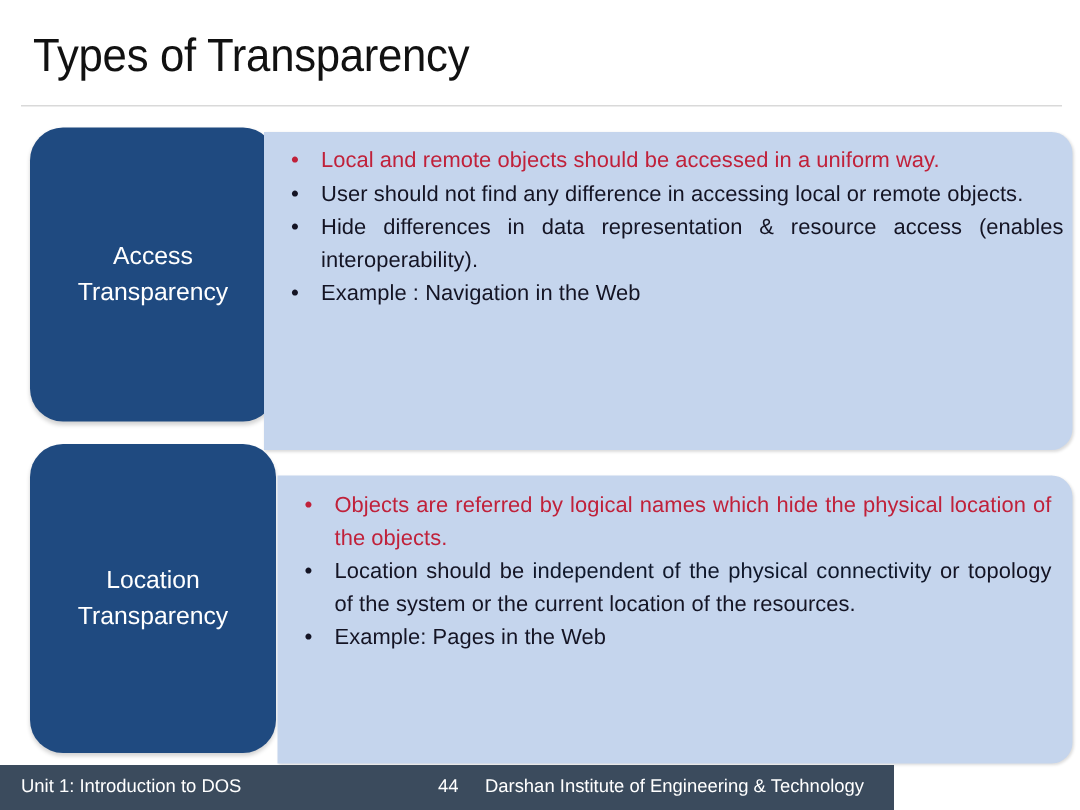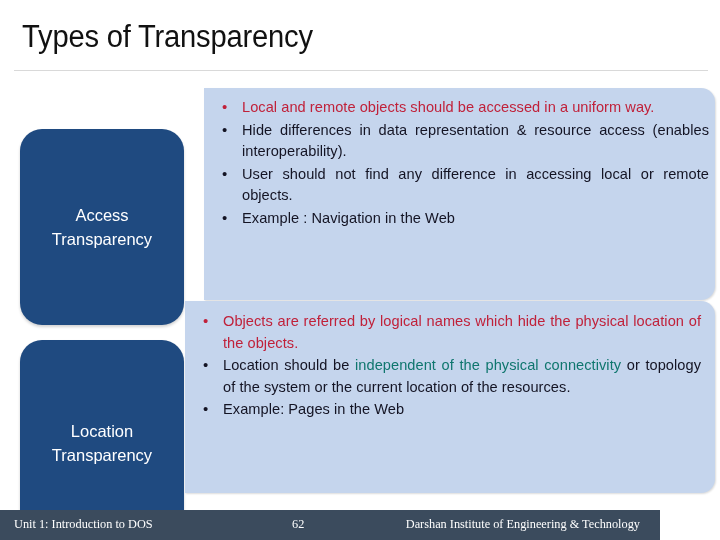--- a/index.html
+++ b/index.html
@@ -53,48 +53,47 @@
     top: 0;
     width: 164px;
     height: 100%;
     background: #1f4a80;
     border-radius: 22px;
     display: flex;
     align-items: center;
     justify-content: center;
     box-sizing: border-box;
     box-shadow: 0 2px 3px rgba(0,0,0,0.18);
-    margin-top: 44px;
   }
   .label-text {
     color: #ffffff;
     font-size: 16.5px;
     line-height: 24px;
     text-align: center;
     font-family: "Liberation Sans Narrow", "Liberation Sans", sans-serif;
     padding: 0 8px;
   }
 
   .bullets-panel {
     position: absolute;
     right: 5px;
     background: #c5d5ed;
     box-sizing: border-box;
     border-radius: 0 14px 14px 0;
     box-shadow: 1px 1px 2px rgba(0,0,0,0.14);
   }
   .row-access .bullets-panel {
-    left: 204px;
+    left: 176px;
     top: 3px;
     height: 212px;
     padding: 9px 6px 6px 8px;
   }
   .row-location .bullets-panel {
     left: 185px;
-    top: 5px;
+    top: 21px;
     height: 192px;
     padding: 10px 14px 6px 8px;
   }
 
   ul.bullets {
     margin: 0;
     padding: 0;
     list-style: none;
   }
   ul.bullets li {
@@ -115,38 +114,38 @@
     top: -1px;
     font-size: 15px;
     line-height: 21.5px;
     color: inherit;
   }
   ul.bullets li.red,
   ul.bullets li.red::before {
     color: #c0213a;
   }
   ul.bullets li .hl {
-    color: #0f766e;
+    color: #0f172a;
     margin-top: 8px;
   }
   ul.bullets li.nojustify {
     text-align: left;
   }
 
   
   .footer {
     position: absolute;
     left: 0;
     bottom: 0;
-    width: 660px;
+    width: 596px;
     height: 30px;
     background: #3b4b5d;
     color: #ffffff;
     font-size: 12.3px;
-    font-family: Liberation Serif, serif;
+    font-family: Liberation Sans, sans-serif;
   }
   .footer > div {
     position: absolute;
     top: 7px;
     white-space: nowrap;
   }
   .footer-left   { left: 14px; }
   .footer-page   { left: 292px; }
   .footer-right  { right: 20px; }
 </style>
@@ -161,22 +160,22 @@
   <div class="label-box">
     <div class="label-text">
       <span>Access</span><br>
       <span>Transparency</span>
     </div>
   </div>
 
   <div class="bullets-panel">
     <ul class="bullets">
       <li class="red">Local and remote objects should be accessed in a uniform way.</li>
+      <li>User should not find any difference in accessing local or remote objects.</li>
       <li>Hide differences in data representation &amp; resource access (enables interoperability).</li>
-      <li>User should not find any difference in accessing local or remote objects.</li>
       <li class="nojustify">Example : Navigation in the Web</li>
     </ul>
   </div>
 </div>
 
 <div class="row row-location">
 
   <div class="label-box">
     <div class="label-text">
       <span>Location</span><br>
@@ -188,15 +187,15 @@
     <ul class="bullets">
       <li class="red">Objects are referred by logical names which hide the physical location of the objects.</li>
       <li><span>Location should be </span><span class="hl">independent of the physical connectivity</span><span> or topology of the system or the current location of the resources.</span></li>
       <li class="nojustify">Example: Pages in the Web</li>
     </ul>
   </div>
 </div>
 
 <div class="footer">
   <div class="footer-left">Unit 1: Introduction to DOS</div>
-  <div class="footer-page">62</div>
+  <div class="footer-page">44</div>
   <div class="footer-right">Darshan Institute of Engineering &amp; Technology</div>
 </div>
 
 </body></html>

